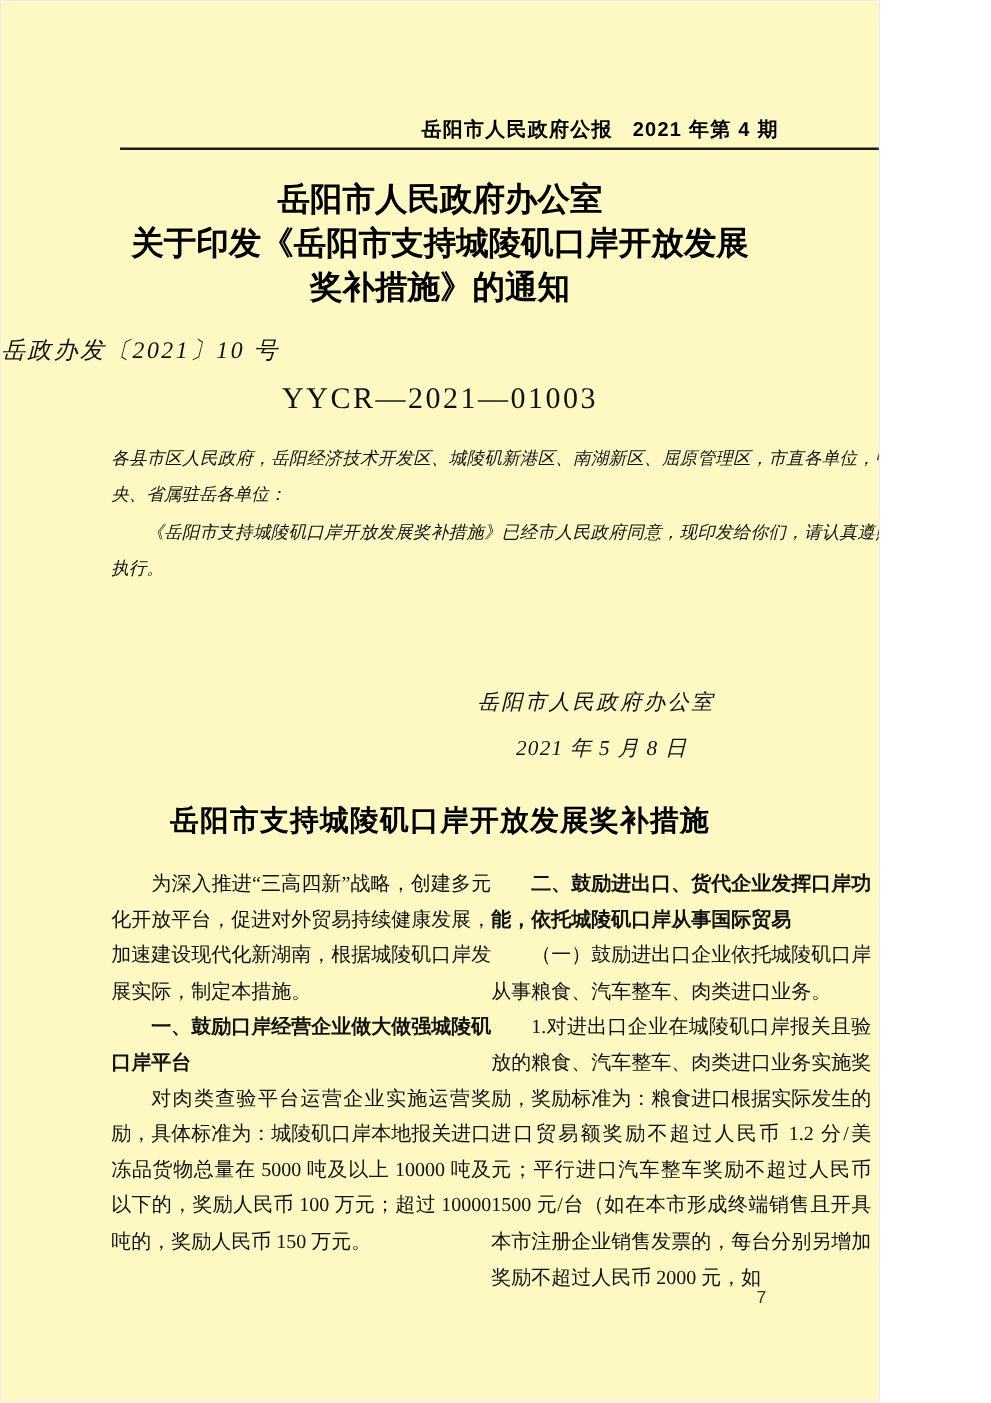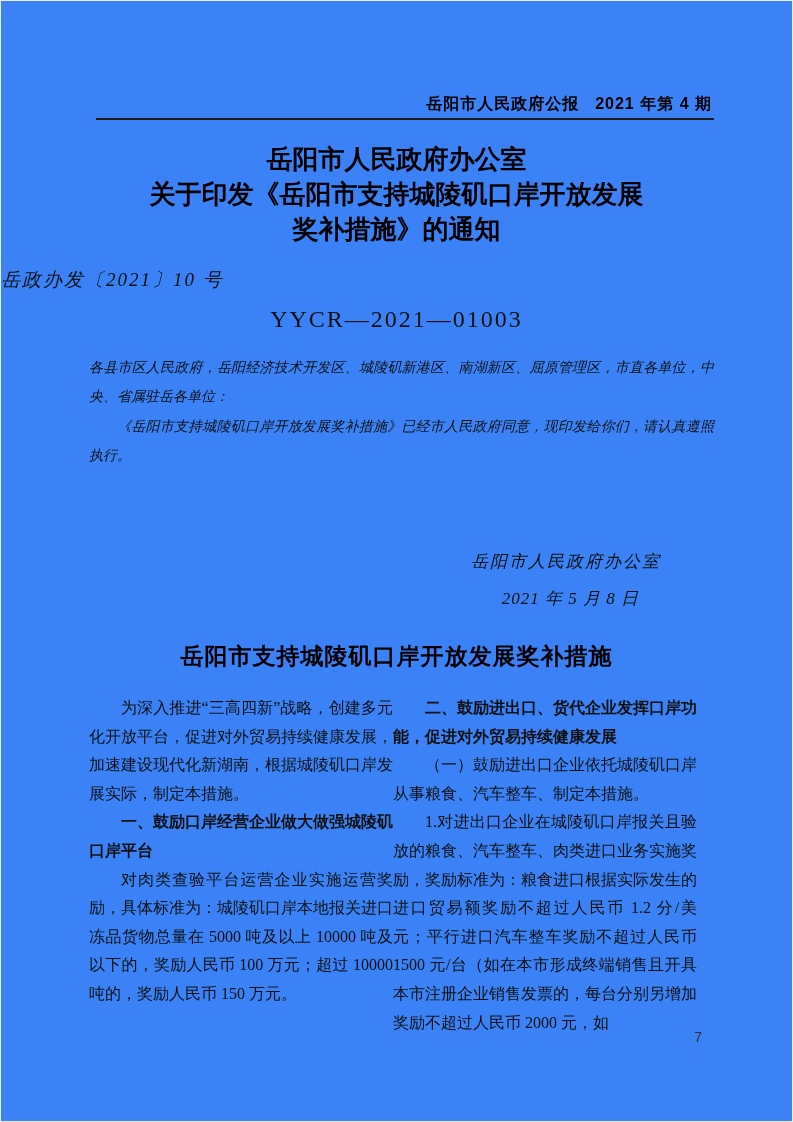--- a/index.html
+++ b/index.html
@@ -1,21 +1,21 @@
 <!DOCTYPE html>
 <html><head>
 <meta charset="utf-8">
 <style>
   * { margin: 0; padding: 0; box-sizing: border-box; }
   html, body { background: #ffffff; }
   .page {
     position: relative;
-    width: 793px;
+    width: 704px;
     height: 1122px;
-    background: #3b82f6;
+    background: #fef9c3;
     color: #111111;
     font-family: "Liberation Serif", "DejaVu Serif", serif;
     overflow: hidden;
     border: 1px solid #ededed;
   }
   .gazette-header {
     position: absolute;
     top: 93px;
     right: 80px;
     font-family: "Liberation Sans", "DejaVu Sans", sans-serif;
@@ -154,21 +154,21 @@
 
   <div class="measures-title">岳阳市支持城陵矶口岸开放发展奖补措施</div>
 
   <div class="columns">
     <div class="col">
       <p>为深入推进“三高四新”战略，创建多元化开放平台，促进对外贸易持续健康发展，加速建设现代化新湖南，根据城陵矶口岸发展实际，制定本措施。</p>
       <p class="bold">一、鼓励口岸经营企业做大做强城陵矶口岸平台</p>
       <p>对肉类查验平台运营企业实施运营奖励，具体标准为：城陵矶口岸本地报关进口冻品货物总量在 5000 吨及以上 10000 吨及以下的，奖励人民币 100 万元；超过 10000 吨的，奖励人民币 150 万元。</p>
     </div>
     <div class="col">
-      <p class="bold">二、鼓励进出口、货代企业发挥口岸功能，促进对外贸易持续健康发展</p>
-      <p>（一）鼓励进出口企业依托城陵矶口岸从事粮食、汽车整车、制定本措施。</p>
+      <p class="bold">二、鼓励进出口、货代企业发挥口岸功能，依托城陵矶口岸从事国际贸易</p>
+      <p>（一）鼓励进出口企业依托城陵矶口岸从事粮食、汽车整车、肉类进口业务。</p>
       <p>1.对进出口企业在城陵矶口岸报关且验放的粮食、汽车整车、肉类进口业务实施奖励，奖励标准为：粮食进口根据实际发生的进口贸易额奖励不超过人民币 1.2 分/美元；平行进口汽车整车奖励不超过人民币 1500 元/台（如在本市形成终端销售且开具本市注册企业销售发票的，每台分别另增加奖励不超过人民币 2000 元，如</p>
     </div>
   </div>
 
   <div class="page-num">7</div>
 
 </div>
 
 </body></html>

